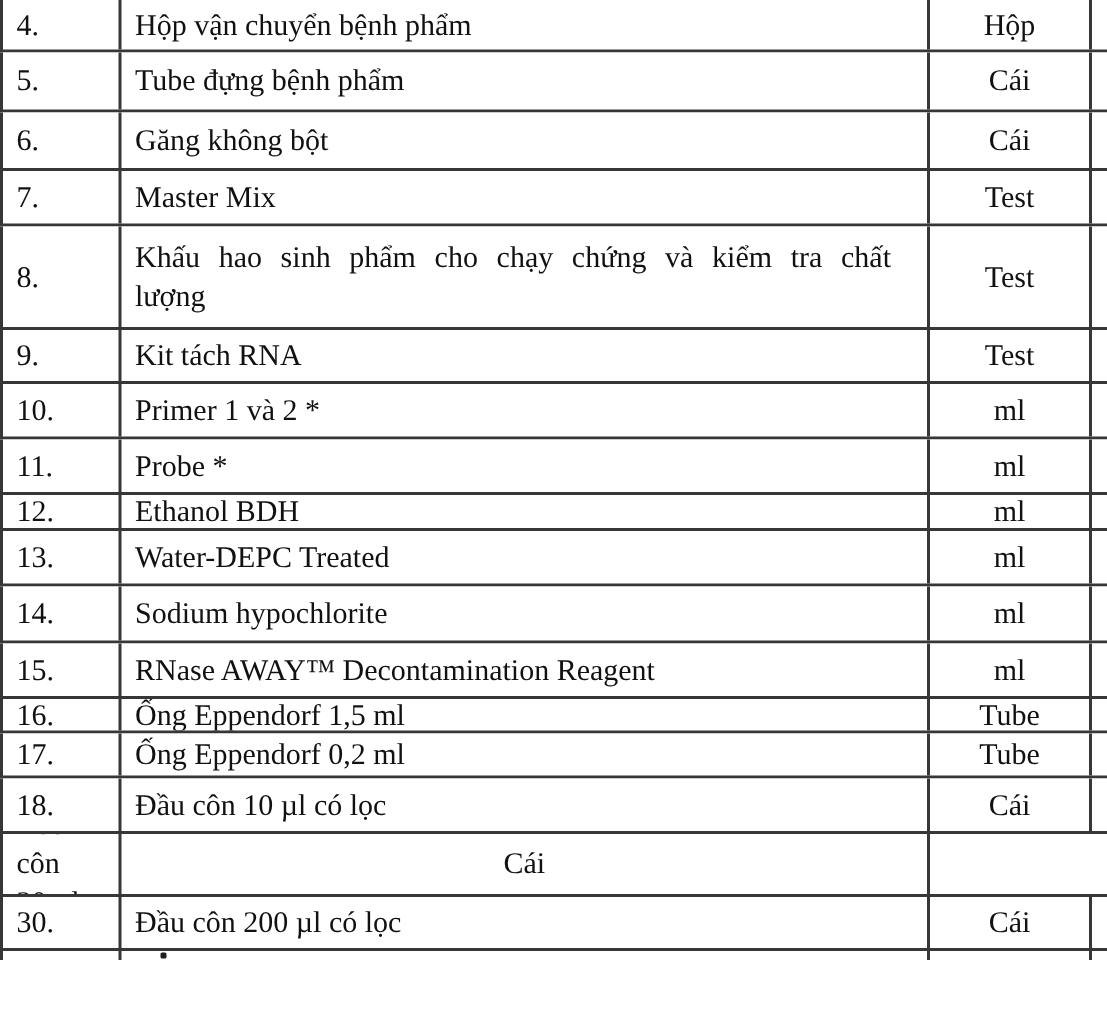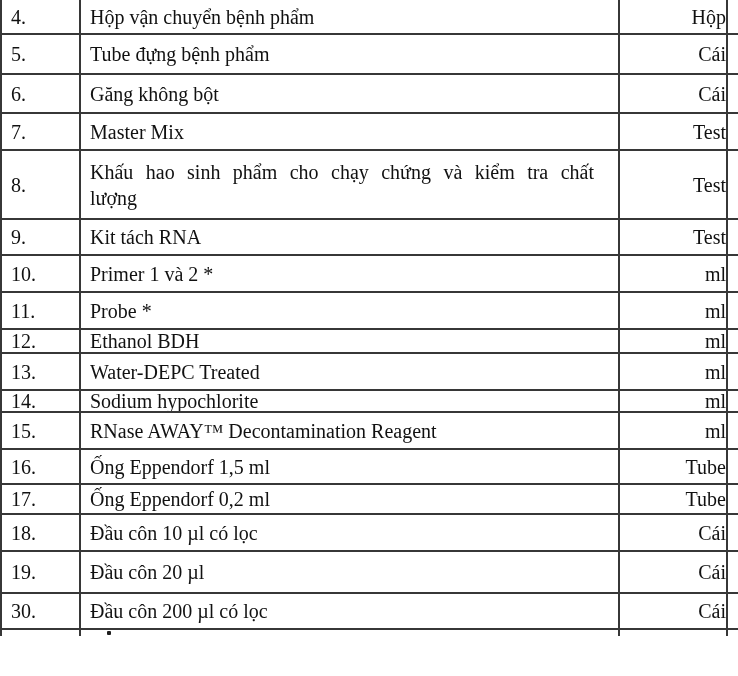--- a/index.html
+++ b/index.html
@@ -53,36 +53,36 @@
   }
   .cell.item .txt {
     white-space: pre-line;
     text-align: left;
   }
   .cell.item.multiline .txt {
     text-align: justify;
     text-align-last: justify;
   }
   .cell.unit .txt {
-    text-align: right;
+    text-align: center;
   }
   
   .rh-4  { height: 35px; }
   .rh-5  { height: 40px; }
   .rh-6  { height: 39px; }
   .rh-7  { height: 37px; }
   .rh-8  { height: 69px; }
   .rh-9  { height: 36px; }
   .rh-10 { height: 37px; }
   .rh-11 { height: 37px; }
   .rh-12 { height: 24px; }
   .rh-13 { height: 37px; }
-  .rh-14 { height: 22px; font-family: Liberation Serif, serif; }
+  .rh-14 { height: 38px; font-family: Liberation Serif, serif; }
   .rh-15 { height: 37px; }
-  .rh-16 { height: 35px; }
+  .rh-16 { height: 23px; }
   .rh-17 { height: 30px; }
   .rh-18 { height: 37px; }
   .rh-19 { height: 42px; }
   .rh-20 { height: 36px; }
   .rh-part { height: 6px; border-bottom: none; }
   .fragment {
     position: absolute;
     left: 26px;
     top: 1px;
     width: 4px;
@@ -286,23 +286,20 @@
     <div class="cell item">
         <div class="txt">Đầu côn 10 µl có lọc</div>
       </div>
     <div class="cell unit">
         <div class="txt">Cái</div>
       </div>
     <div class="cell tail"></div>
   </div>
 
   <div class="row rh-19">
-    <div class="cell no">
-        <div class="txt">19.</div>
-      </div>
     <div class="cell item">
         <div class="txt">Đầu côn 20 µl</div>
       </div>
     <div class="cell unit">
         <div class="txt">Cái</div>
       </div>
     <div class="cell tail"></div>
   </div>
 
   <div class="row rh-20">

